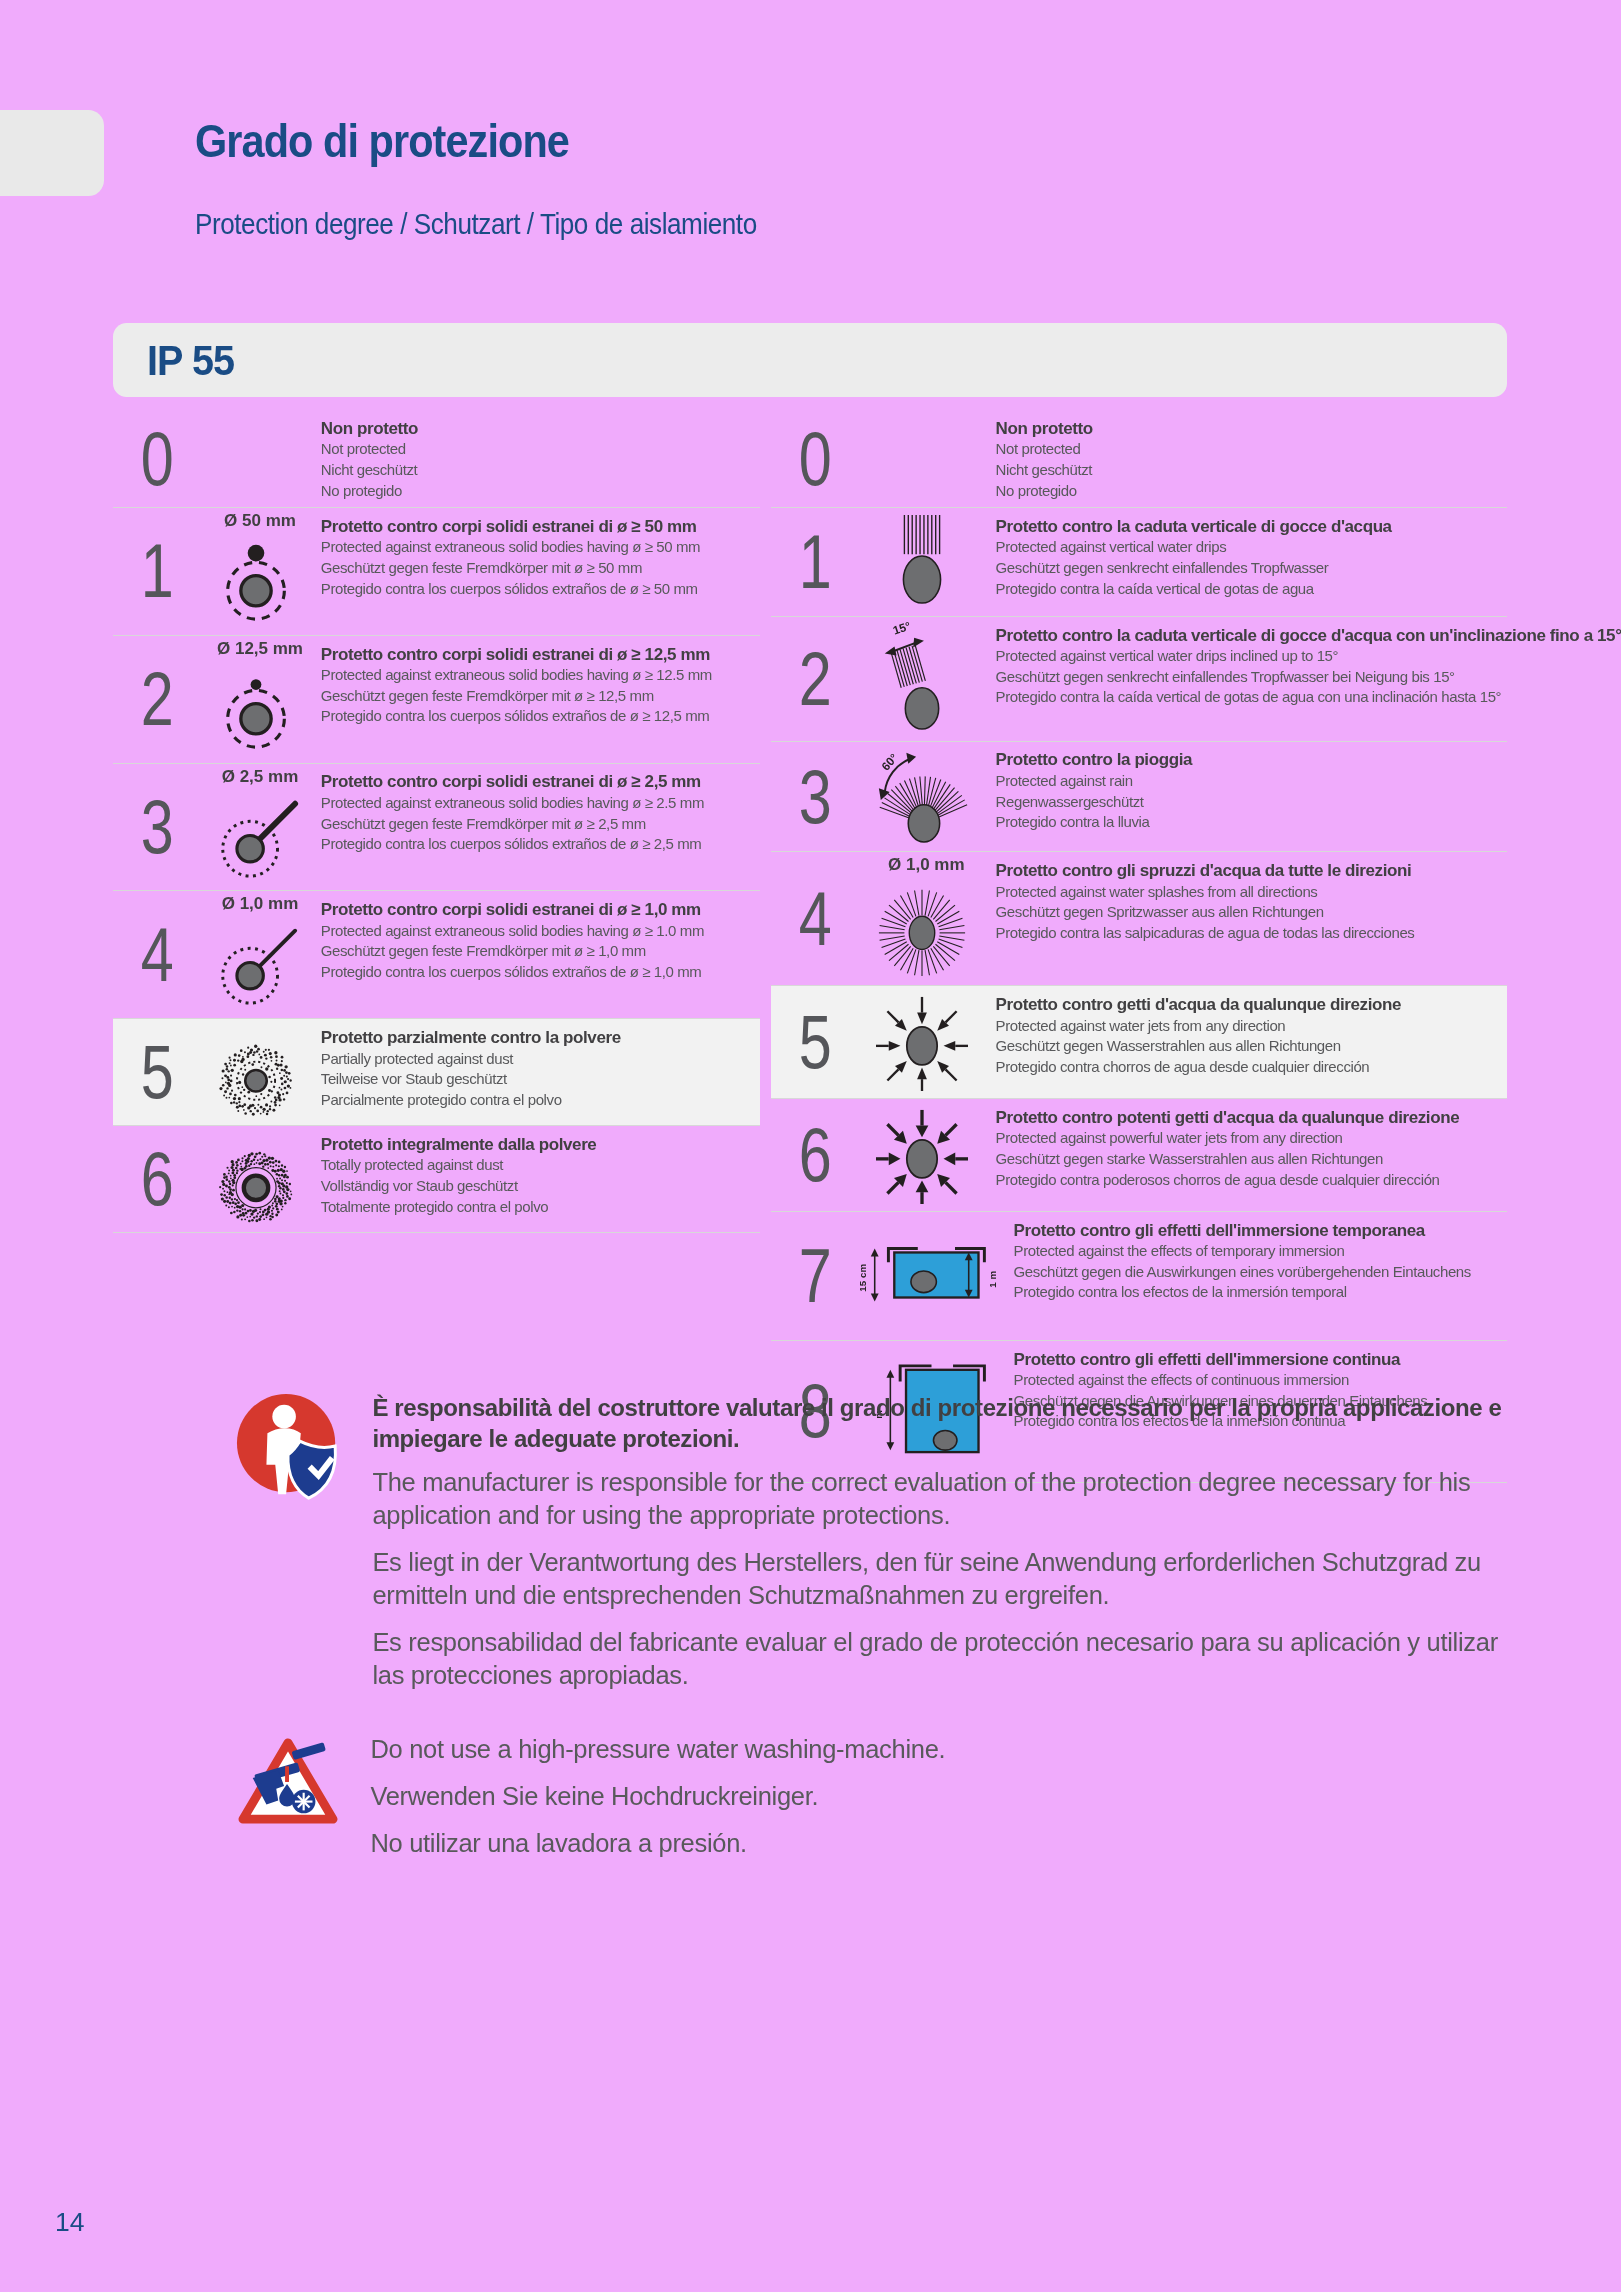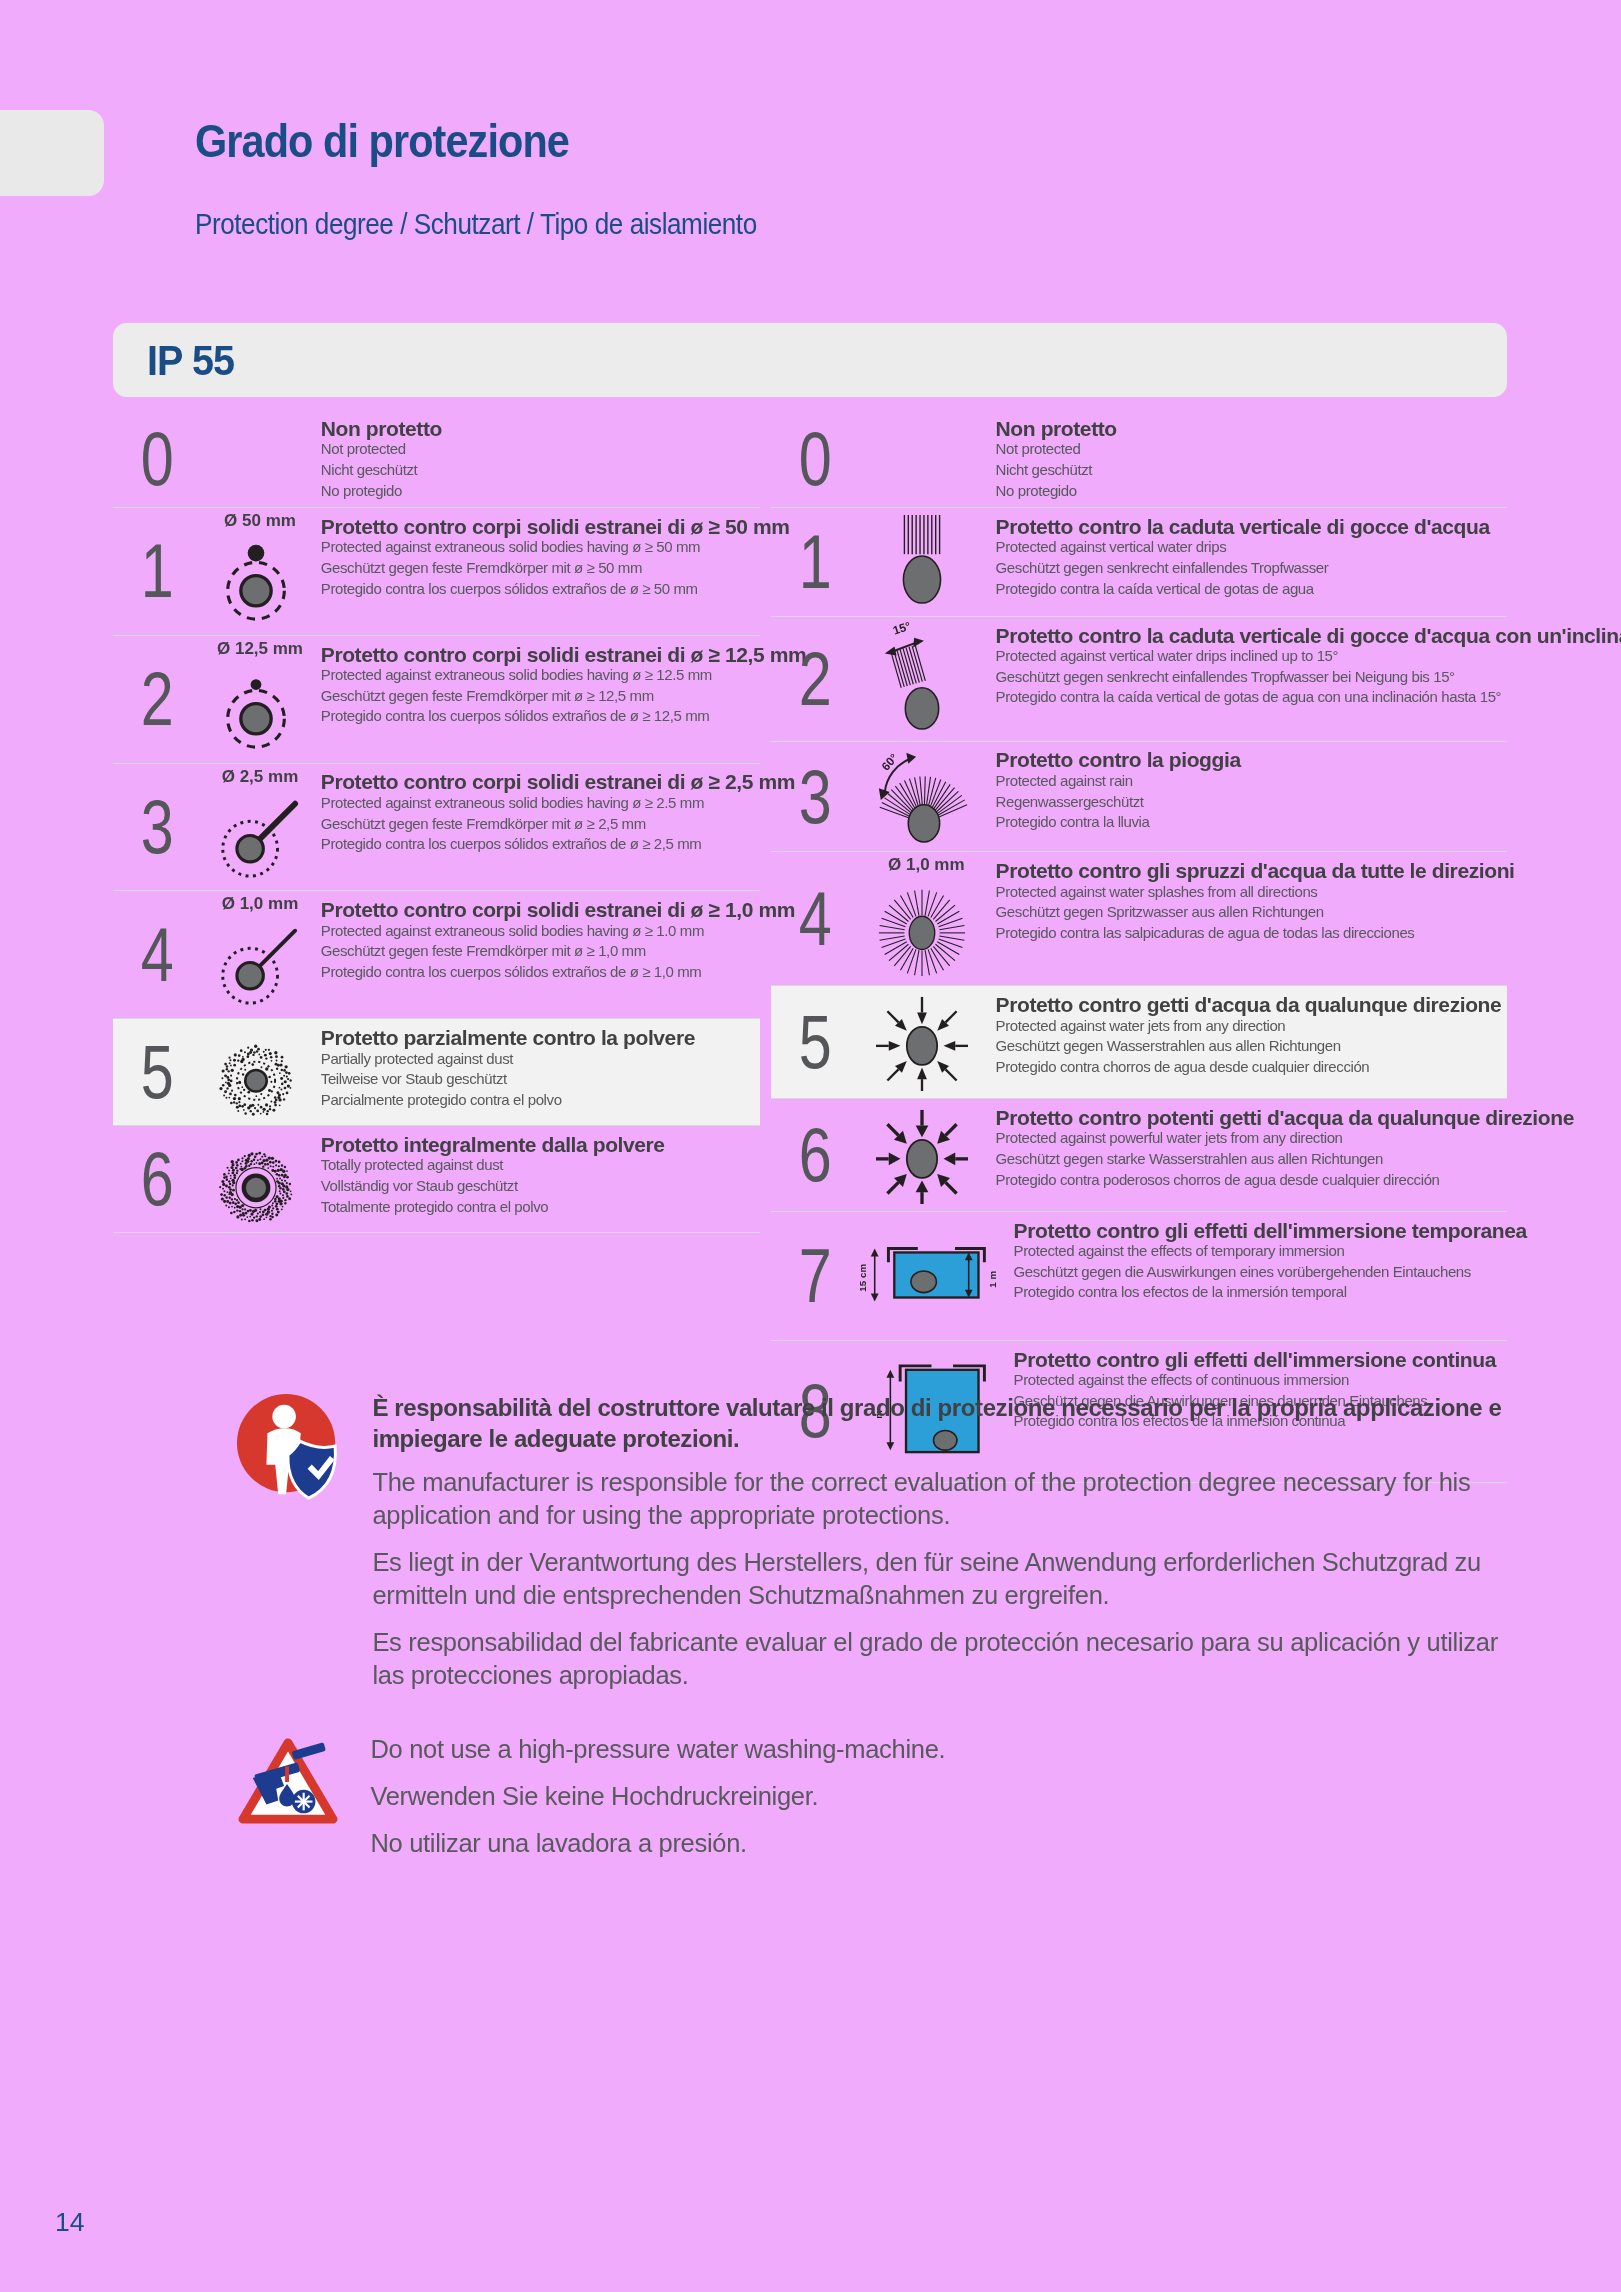--- a/index.html
+++ b/index.html
@@ -26,21 +26,21 @@
   .row:last-child{border-bottom:1px solid var(--divider);}
   .row.shaded{background:var(--shade);}
   .col.water .row:nth-child(8){min-height:129px;}
   .col.water .row:nth-child(9){min-height:143px;}
   .cell.digit{flex:0 0 88px;display:flex;align-items:center;justify-content:center;}
   .dg{font-size:76px;color:var(--digit);transform:scaleX(.78);line-height:1;}
   .icon-cell{flex:0 0 110px;display:flex;flex-direction:column;align-items:center;justify-content:center;padding:2.9px 0;}
   .col.water .icon-cell{flex:0 0 127px;}
   .icon-label{font-size:17px;font-weight:bold;color:var(--ink);white-space:nowrap;margin-bottom:1px;margin-left:8px;}
   .text{flex:1;padding:8.8px 0 5.9px 9.8px;}
-  .t0{font-size:21px;font-weight:bold;color:var(--ink);white-space:nowrap;letter-spacing:-0.4px;line-height:20.6px;}
+  .t0{font-size:17px;font-weight:bold;color:var(--ink);white-space:nowrap;letter-spacing:-0.4px;line-height:20.6px;}
   .t1{font-size:15px;color:var(--gray);white-space:nowrap;letter-spacing:-0.4px;line-height:20.6px;}
   .notes{position:absolute;left:235px;top:1392px;width:1286px;}
   .note{display:flex;gap:27.4px;margin-bottom:27.4px;}
   .note-icon{flex:0 0 108px;}
   .note-text{width:1141px;}
   .note-title{font-size:24px;font-weight:bold;color:var(--ink);line-height:1.3;margin-bottom:11.8px;letter-spacing:-0.4px;}
   .note-para{font-size:25.5px;color:var(--gray);line-height:1.3;margin:0 0 13.7px;letter-spacing:-0.3px;}
   .page-num{position:absolute;left:55px;top:2207px;font-size:26.5px;color:var(--accent);}
 </style>
 </head>

